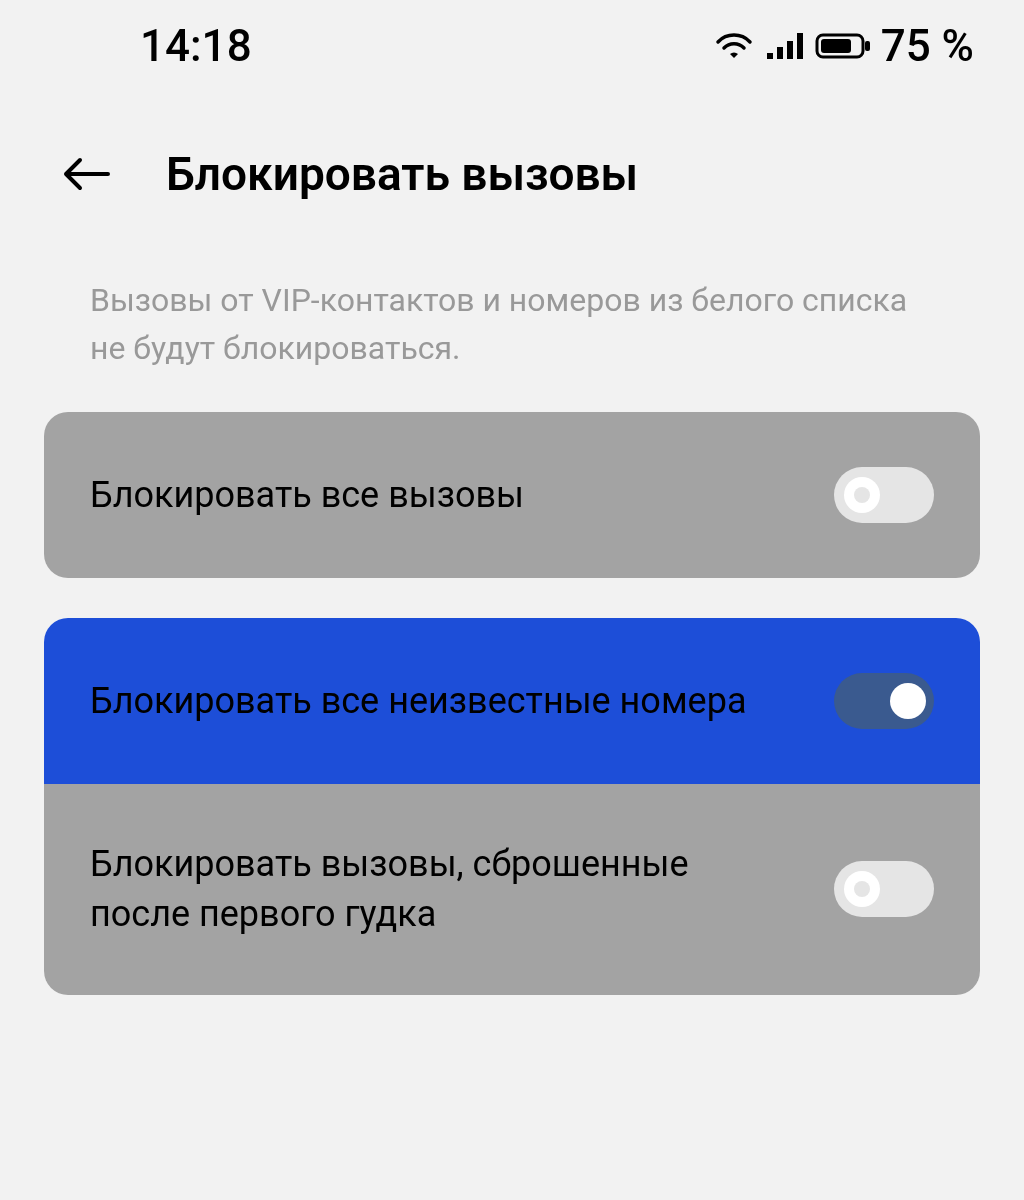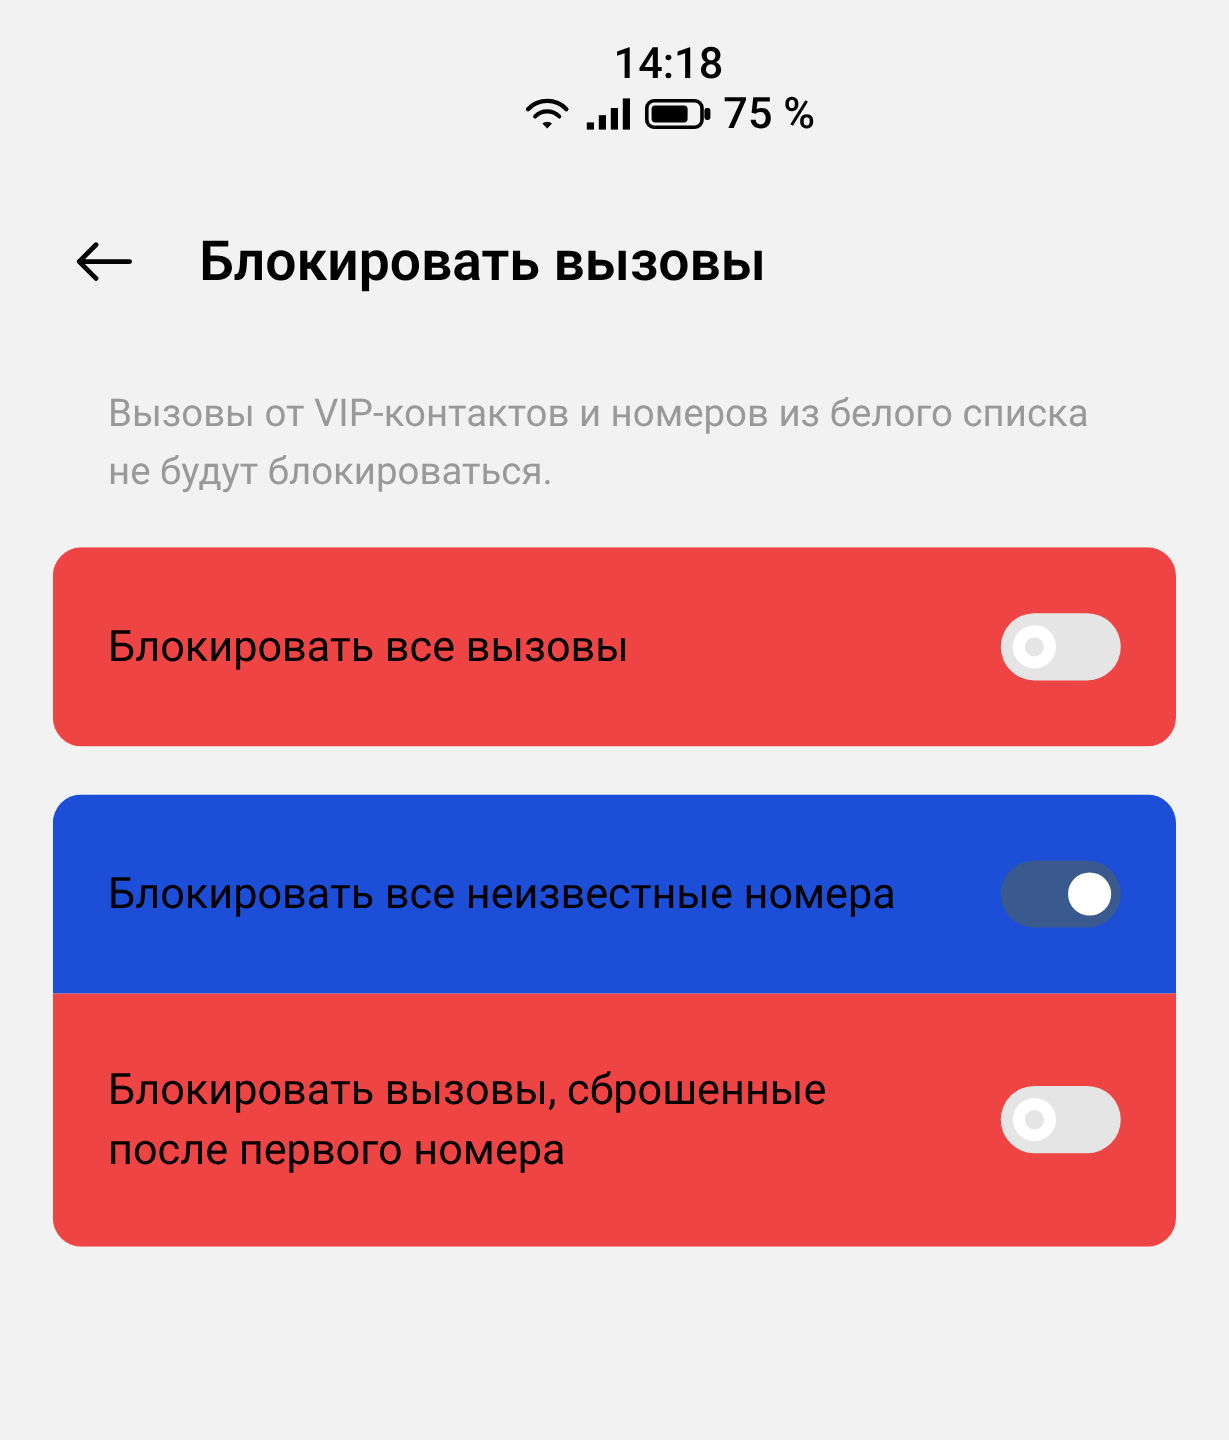--- a/index.html
+++ b/index.html
@@ -11,25 +11,24 @@
       font-family: -apple-system, BlinkMacSystemFont, 'Segoe UI', Roboto, Arial, sans-serif;
       background-color: #f2f2f2;
       width: 1024px;
       height: 1200px;
       overflow: hidden;
     }
     .status-bar {
       display: flex;
       justify-content: space-between;
       align-items: center;
-      padding: 32px 50px 20px 140px;
-      font-size: 36px;
+      padding: 20px 50px 20px 140px;
+      font-size: 44px;
       font-weight: 500;
       color: #000;
-      flex-direction: column;
     }
     .status-right {
       display: flex;
       align-items: center;
       gap: 10px;
       justify-content: space-between;
     }
     .status-right svg {
       display: block;
     }
@@ -60,21 +59,21 @@
       background-color: #fff;
       border-radius: 24px;
       margin: 0 44px 40px 44px;
       overflow: hidden;
     }
     .setting-row {
       display: flex;
       justify-content: space-between;
       align-items: center;
       padding: 55px 46px;
-      background-color: #ef4444;
+      background-color: #a3a3a3;
     }
     .setting-row.highlighted {
       background-color: #1d4ed8;
     }
     .setting-label {
       font-size: 36px;
       font-weight: 400;
       color: #000;
       line-height: 1.4;
       flex: 1;
@@ -179,18 +178,18 @@
 </div>
 
 <div class="card-group">
   <div class="setting-row highlighted">
     <div class="setting-label">Блокировать все неизвестные номера</div>
     <div class="toggle on">
       <div class="toggle-knob"></div>
     </div>
   </div>
   <div class="setting-row">
-    <div class="setting-label">Блокировать вызовы, сброшенные после первого номера</div>
+    <div class="setting-label">Блокировать вызовы, сброшенные после первого гудка</div>
     <div class="toggle off">
       <div class="toggle-knob"></div>
     </div>
   </div>
 </div>
 
 </body></html>

